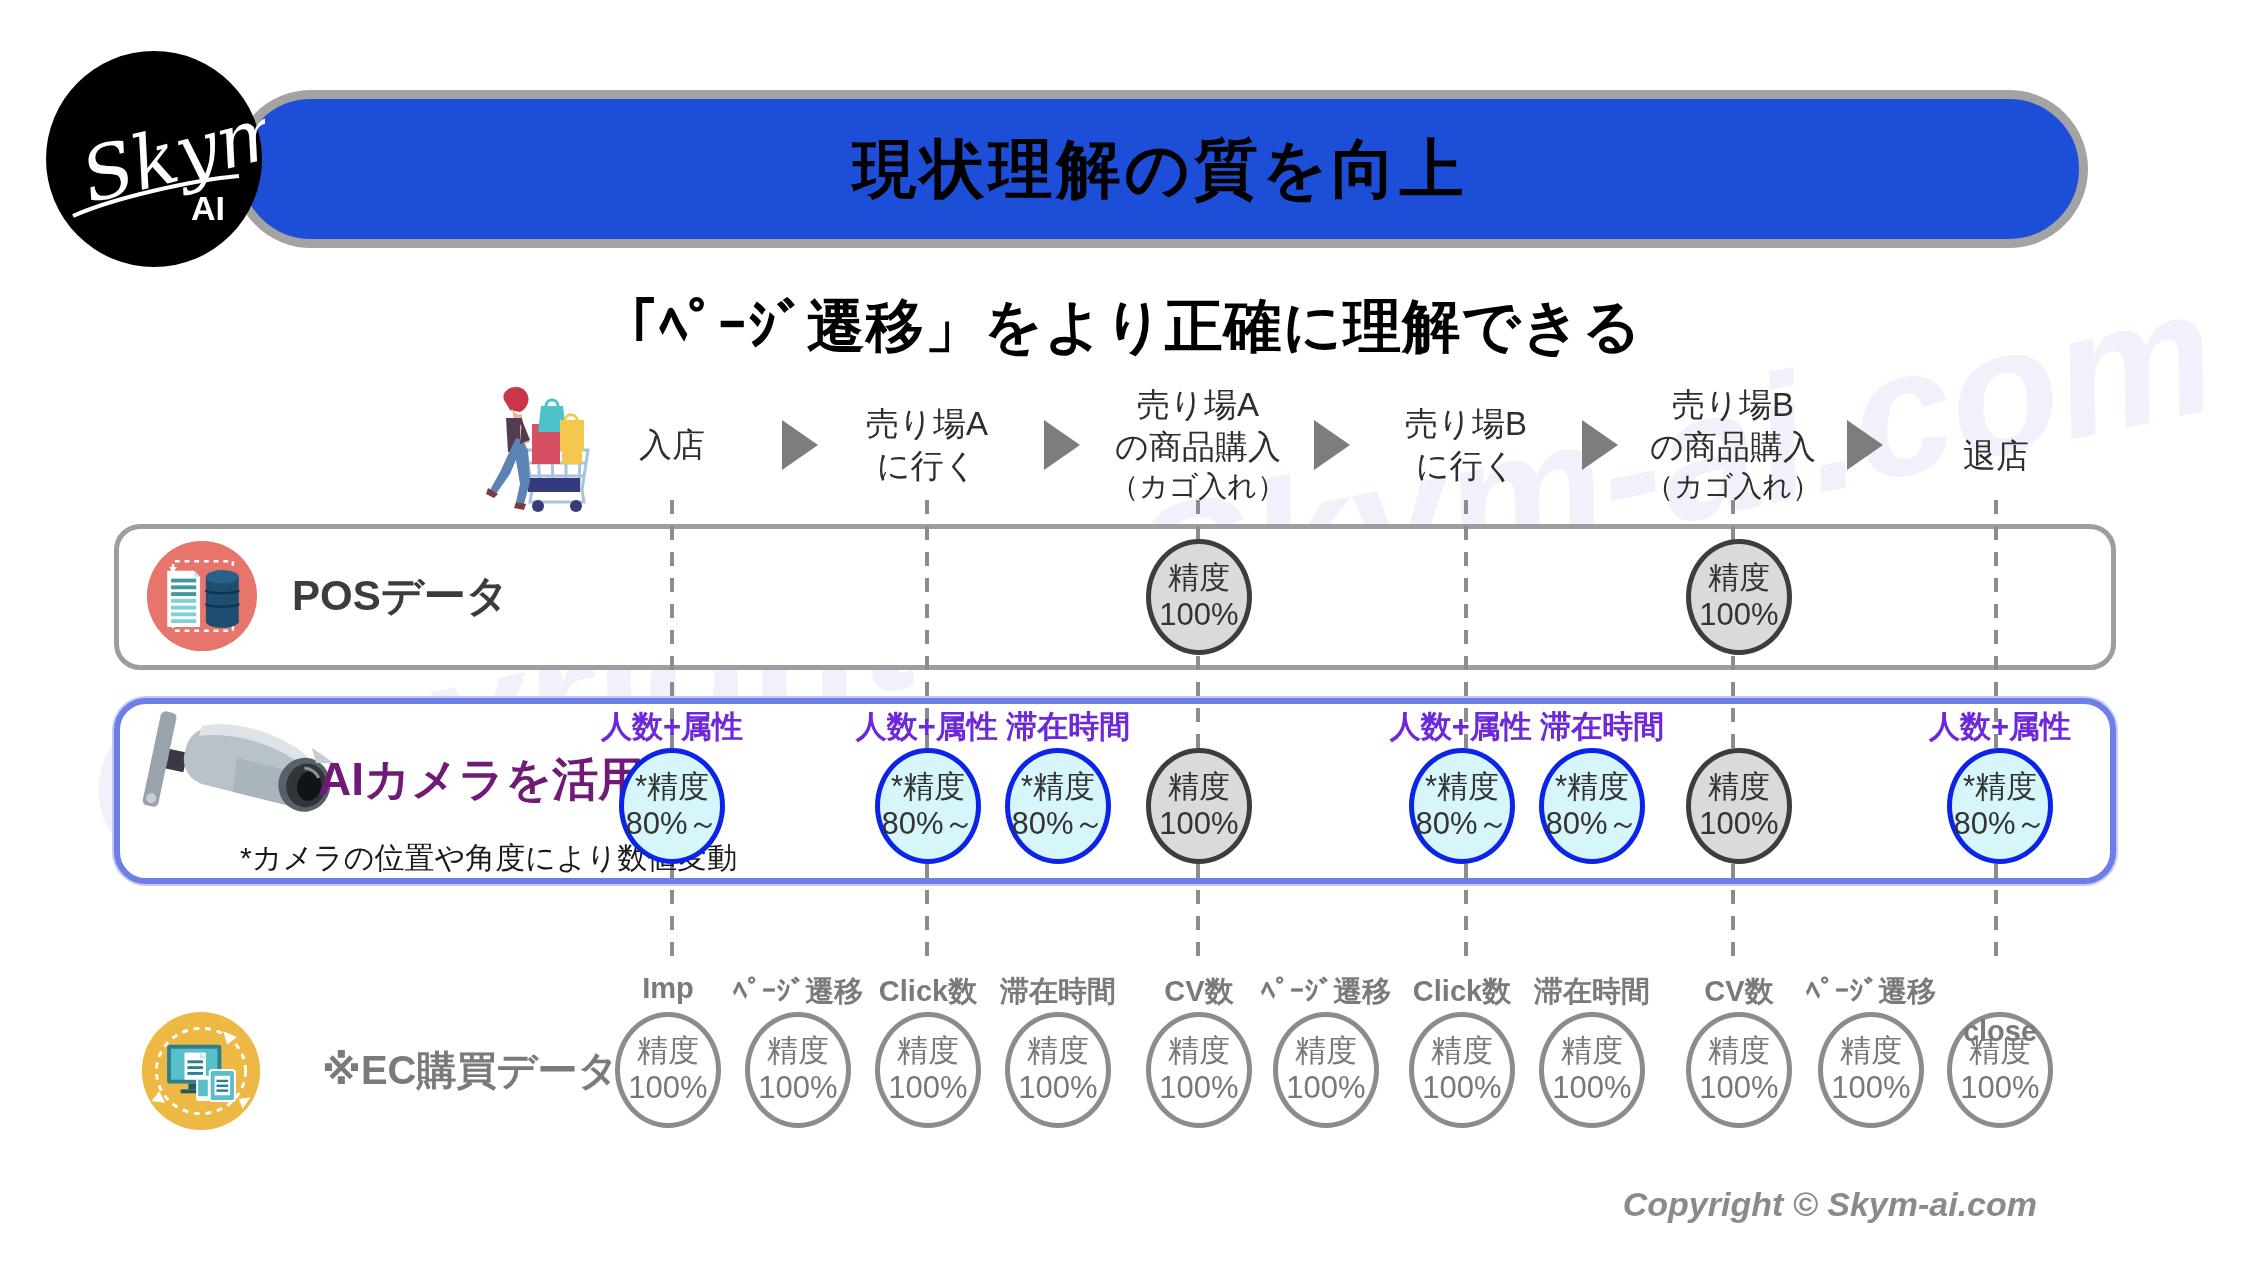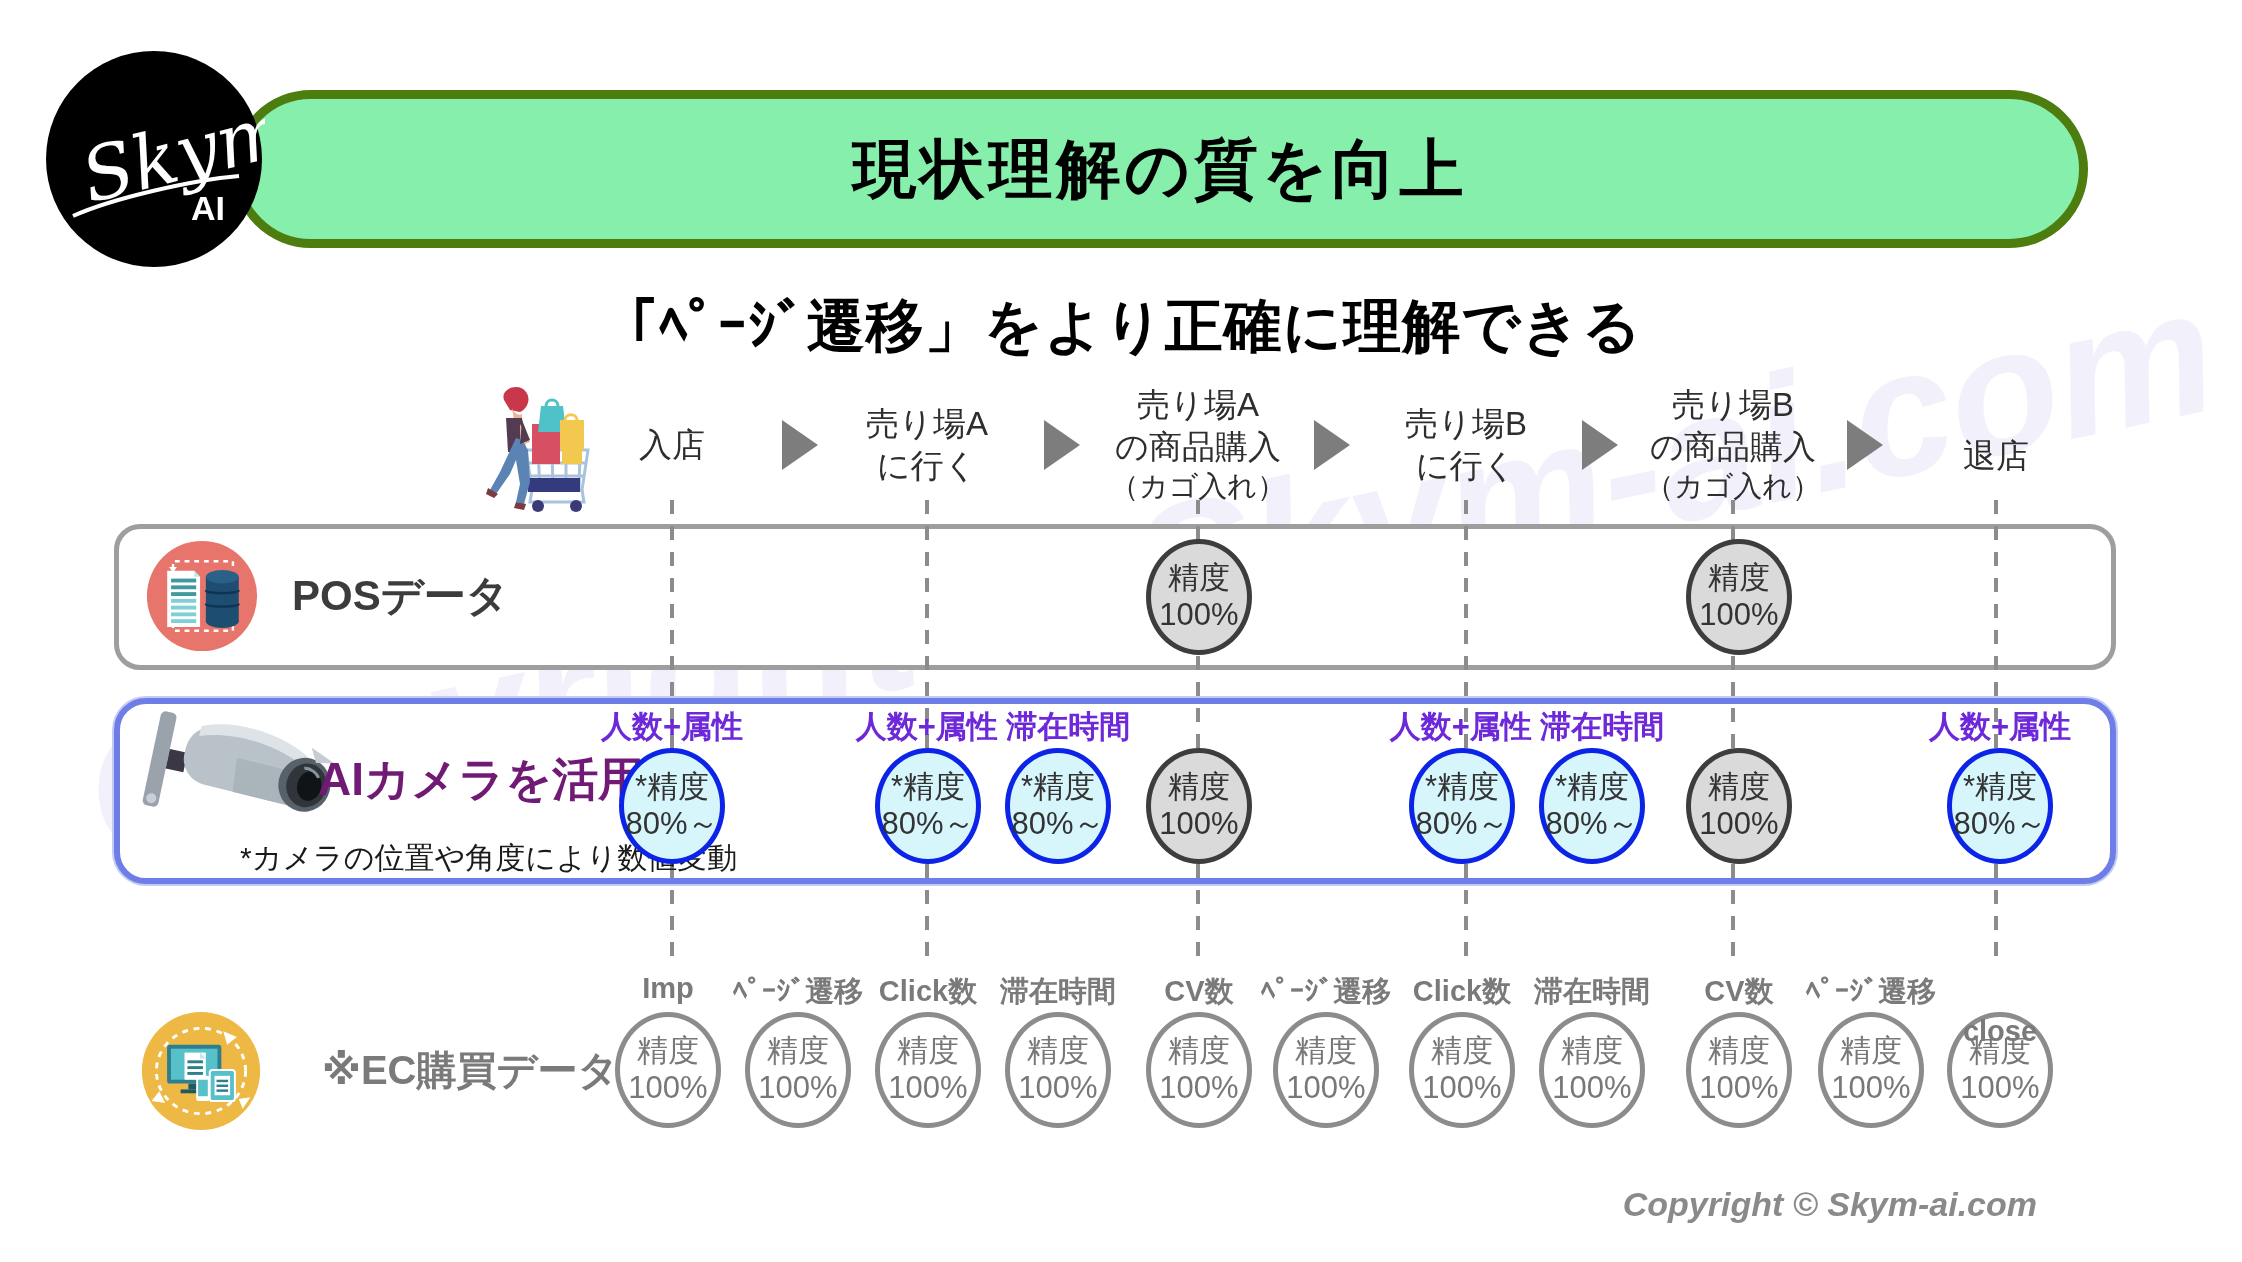--- a/index.html
+++ b/index.html
@@ -9,21 +9,21 @@
   }
   
   .watermark{
     position:absolute;left:-60px;top:470px;width:2420px;text-align:center;
     font-size:178px;font-weight:bold;font-style:italic;color:#7a6fd8;opacity:.09;
     transform:rotate(-12deg);white-space:nowrap;z-index:0;pointer-events:none;
   }
   
   .title-pill{
     position:absolute;left:232px;top:90px;width:1838px;height:140px;
-    border:9px solid #4d7c0f;border-radius:80px;background:#86efac;z-index:1;
+    border:9px solid #a3a3a3;border-radius:80px;background:#1d4ed8;z-index:1;
     display:flex;align-items:center;justify-content:center;
   }
   .title-pill .title{font-size:64px;font-weight:bold;color:#000;letter-spacing:4px;}
   .logo{position:absolute;left:43px;top:48px;width:222px;height:222px;z-index:2;}
   .subtitle{
     position:absolute;left:0;top:288px;width:2242px;text-align:center;
     font-size:58px;font-weight:bold;color:#000;z-index:1;letter-spacing:1px;
   }
   
   .journey-step{

